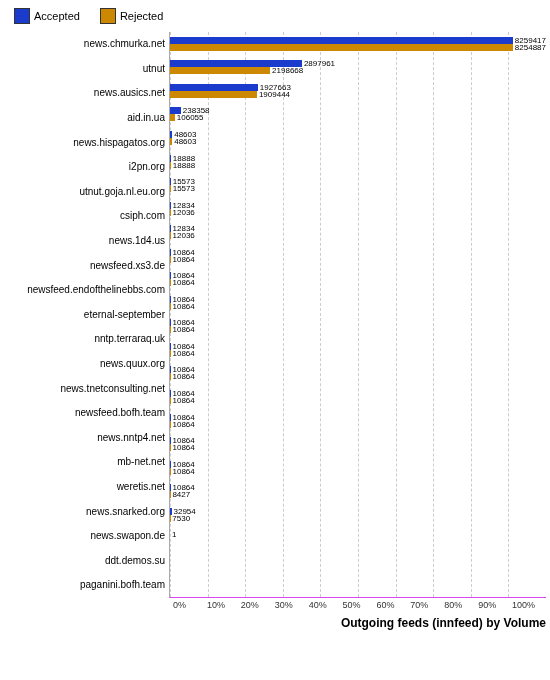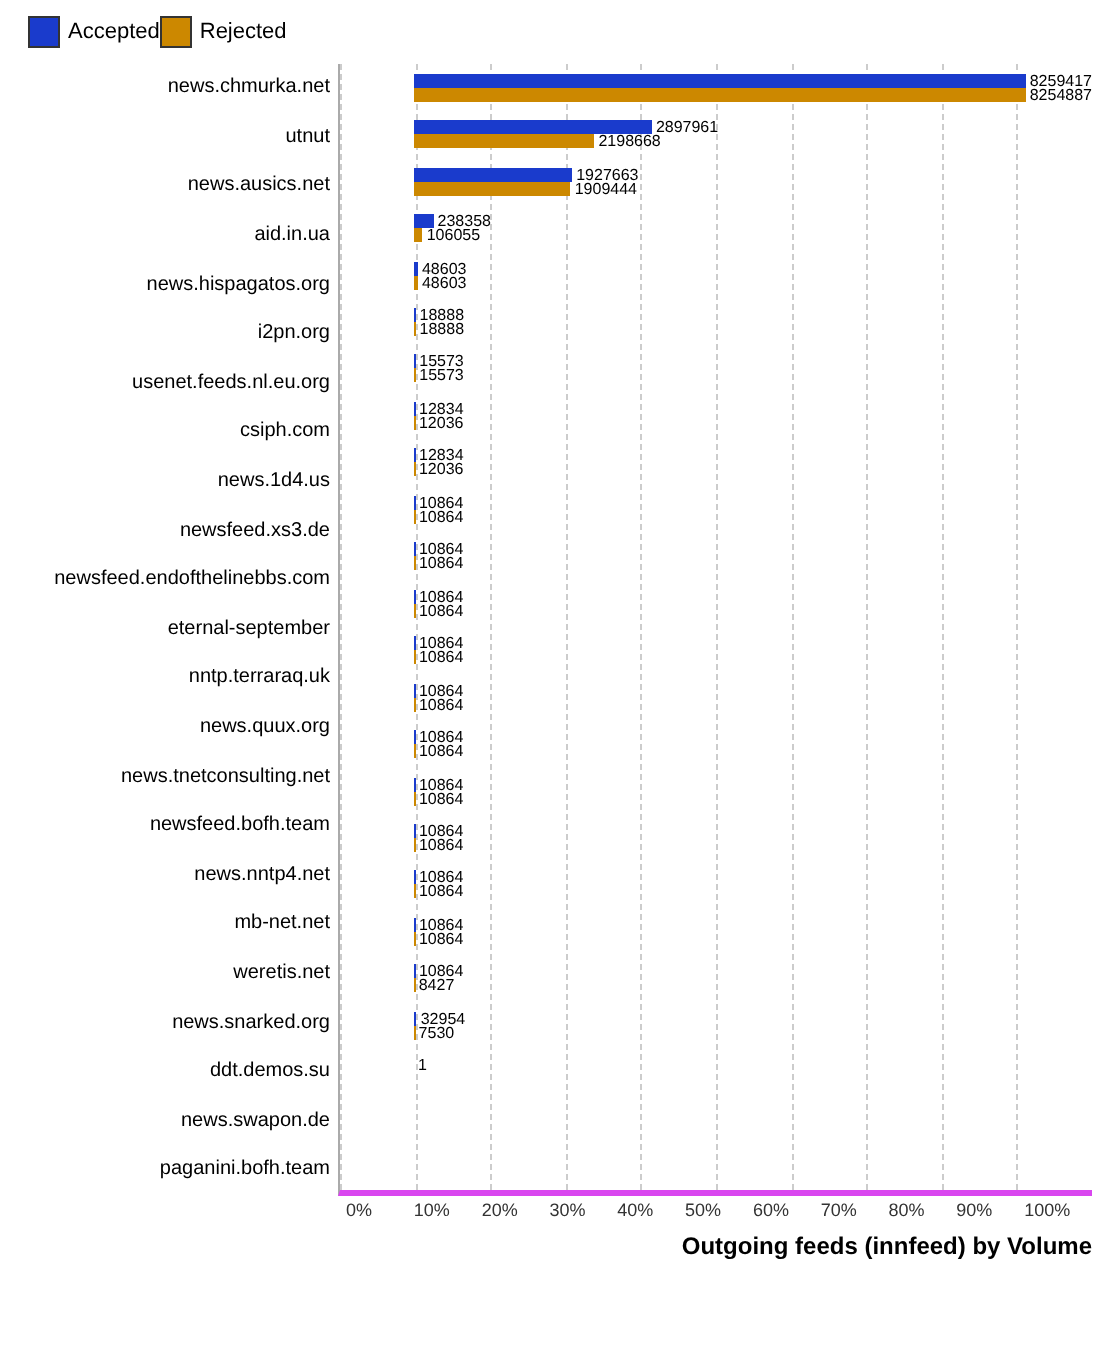--- a/index.html
+++ b/index.html
@@ -15,20 +15,21 @@
       width: 550px;
       height: 680px;
       padding: 8px 4px 50px 4px;
       display: flex;
       flex-direction: column;
     }
     .legend {
       display: flex;
       flex-direction: row;
       align-items: center;
+      gap: 20px;
       margin-bottom: 8px;
       padding-left: 10px;
     }
     .legend-item {
       display: flex;
       align-items: center;
       gap: 4px;
     }
     .legend-box {
       width: 16px;
@@ -57,22 +58,21 @@
       align-items: center;
       justify-content: flex-end;
       height: 18px;
     }
     .bars-area {
       flex: 1;
       display: flex;
       flex-direction: column;
       position: relative;
       border-left: 1px solid #aaa;
-      border-bottom: 3px solid #d946ef;
-      padding-left: 37px;
+      border-bottom: 1px solid #d946ef;
     }
     .grid-lines {
       position: absolute;
       top: 0; left: 0; right: 0; bottom: 0;
       display: flex;
       flex-direction: row;
       pointer-events: none;
     }
     .grid-line {
       border-left: 1px dashed #ccc;
@@ -149,36 +149,36 @@
 
   <div class="chart-area">
 
     <div class="y-labels" id="y-labels">
         <div class="y-label">news.chmurka.net</div>
         <div class="y-label">utnut</div>
         <div class="y-label">news.ausics.net</div>
         <div class="y-label">aid.in.ua</div>
         <div class="y-label">news.hispagatos.org</div>
         <div class="y-label">i2pn.org</div>
-        <div class="y-label">usenet.feeds.nl.eu.org</div>
+        <div class="y-label">utnut.goja.nl.eu.org</div>
         <div class="y-label">csiph.com</div>
         <div class="y-label">news.1d4.us</div>
         <div class="y-label">newsfeed.xs3.de</div>
         <div class="y-label">newsfeed.endofthelinebbs.com</div>
         <div class="y-label">eternal-september</div>
         <div class="y-label">nntp.terraraq.uk</div>
         <div class="y-label">news.quux.org</div>
         <div class="y-label">news.tnetconsulting.net</div>
         <div class="y-label">newsfeed.bofh.team</div>
         <div class="y-label">news.nntp4.net</div>
         <div class="y-label">mb-net.net</div>
         <div class="y-label">weretis.net</div>
         <div class="y-label">news.snarked.org</div>
+        <div class="y-label">news.swapon.de</div>
         <div class="y-label">ddt.demos.su</div>
-        <div class="y-label">news.swapon.de</div>
         <div class="y-label">paganini.bofh.team</div>
       </div>
 
     <div class="bars-area">
       <div class="grid-lines" id="grid-lines">
           <div class="grid-line"></div>
           <div class="grid-line"></div>
           <div class="grid-line"></div>
           <div class="grid-line"></div>
           <div class="grid-line"></div>

